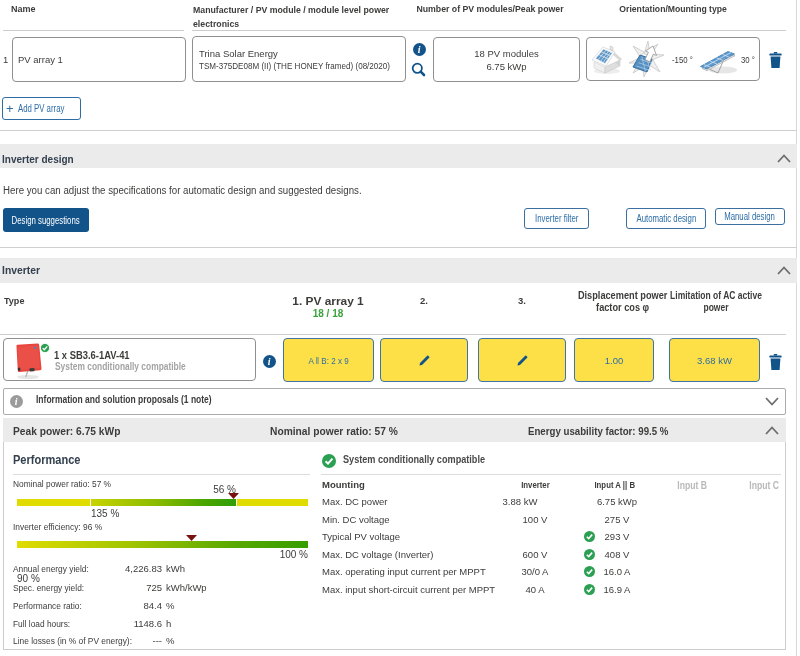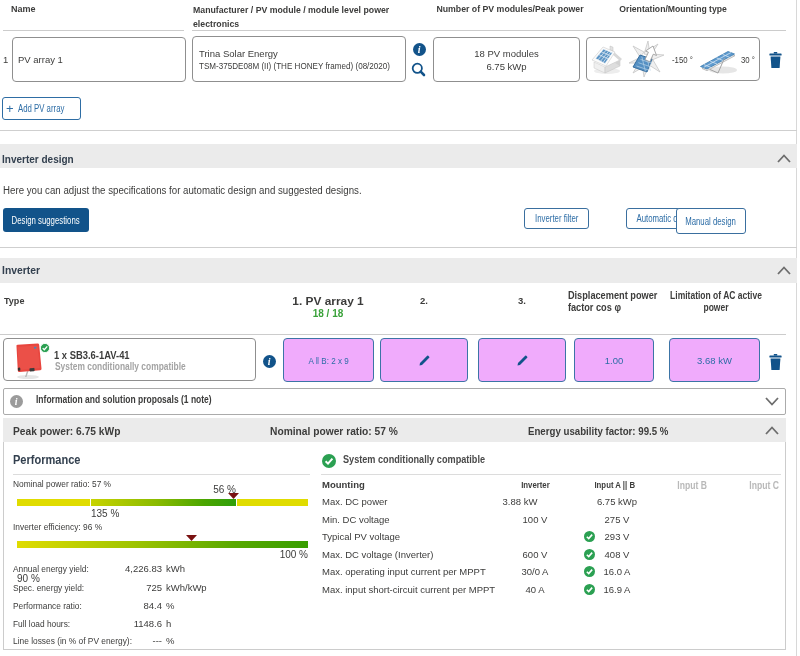--- a/index.html
+++ b/index.html
@@ -5,36 +5,36 @@
 * { margin:0; padding:0; box-sizing:border-box; }
 html,body { width:800px; height:656px; background:#fff; font-family:"Liberation Sans", sans-serif; position:relative; overflow:hidden; }
 .abs { position:absolute; }
 .t { font-size:9.5px; color:#3c3c3b; white-space:nowrap; }
 .b { font-weight:bold; }
 .cx { display:inline-block; transform:scaleX(0.78); transform-origin:0 50%; white-space:nowrap; }
 .cxc { display:inline-block; transform:scaleX(0.78); transform-origin:50% 50%; white-space:nowrap; }
 .kx { display:inline-block; transform:scaleX(0.88); transform-origin:0 50%; white-space:nowrap; }
 .band { position:absolute; left:0; width:797px; height:24px; background:#ebebeb; }
 .gbox { position:absolute; background:#fff; border:1px solid #8f8f8f; border-radius:4px; }
-.bbox { position:absolute; background:#f0abfc; border:1px solid #3c74a6; border-radius:4px; display:flex; align-items:center; justify-content:center; font-size:9.5px; color:#2d6da6; }
+.bbox { position:absolute; background:#fde047; border:1px solid #3c74a6; border-radius:4px; display:flex; align-items:center; justify-content:center; font-size:9.5px; color:#2d6da6; }
 .btn-o { position:absolute; background:#fff; border:1px solid #3a6f9f; border-radius:3px; color:#2d6da6; font-size:10px; display:flex; align-items:center; justify-content:center; white-space:nowrap; }
 .chev { position:absolute; }
 .kv-l { position:absolute; left:13px; font-size:9.5px; color:#3c3c3b; white-space:nowrap; }
 .kv-v { position:absolute; font-size:9.5px; color:#3c3c3b; white-space:nowrap; }
 .rowlab { position:absolute; left:322px; font-size:9.5px; color:#3c3c3b; white-space:nowrap; }
 .cc { position:absolute; }
 </style>
 </head>
 <body>
 
 <div class="abs" style="left:796px; top:0; width:1px; height:656px; background:#d8d8d8;"></div>
 
 <div class="abs t b" style="left:11px; top:3px;"><span class="cx" style="transform:scaleX(0.95);">Name</span></div>
 <div class="abs t b" style="left:193px; top:3px; line-height:13.5px;"><span class="cx" style="transform:scaleX(0.92);">Manufacturer / PV module / module level power<br>electronics</span></div>
-<div class="abs t b" style="left:416px; top:3px; width:187px; text-align:center;"><span class="cxc" style="transform:scaleX(0.92);">Number of PV modules/Peak power</span></div>
+<div class="abs t b" style="left:396px; top:3px; width:187px; text-align:center;"><span class="cxc" style="transform:scaleX(0.92);">Number of PV modules/Peak power</span></div>
 <div class="abs t b" style="left:586px; top:3px; width:174px; text-align:center;"><span class="cxc" style="transform:scaleX(0.91);">Orientation/Mounting type</span></div>
 <div class="abs" style="left:3px; top:30px; width:181px; height:1px; background:#cccccc;"></div>
 <div class="abs" style="left:192px; top:30px; width:594px; height:1px; background:#cccccc;"></div>
 
 <div class="abs t" style="left:3px; top:54px;">1</div>
 <div class="gbox" style="left:12px; top:37px; width:174px; height:45px;"></div>
 <div class="abs t" style="left:18px; top:54px;">PV array 1</div>
 
 <div class="gbox" style="left:192px; top:36px; width:214px; height:46px;"></div>
 <div class="abs t" style="left:199px; top:47.5px;">Trina Solar Energy</div>
@@ -115,38 +115,38 @@
 
 <div class="abs" style="left:3px; top:208px; width:86px; height:24px; background:#12538a; border-radius:3px; color:#fff; font-size:10px; display:flex; align-items:center; justify-content:center; white-space:nowrap;text-align:center;">
     <span class="cxc">Design suggestions</span>
   </div>
 <div class="btn-o" style="left:524px; top:208px; width:65px; height:21px;">
     <span class="cxc">Inverter filter</span>
   </div>
 <div class="btn-o" style="left:626px; top:208px; width:80px; height:21px;">
     <span class="cxc">Automatic design</span>
   </div>
-<div class="btn-o" style="left:676px; top:208px; width:70px; height:26px;">
+<div class="btn-o" style="left:715px; top:208px; width:70px; height:17px;">
     <span class="cxc">Manual design</span>
   </div>
 
 <div class="abs" style="left:0; top:247px; width:797px; height:1px; background:#cfcfcf;"></div>
 
 <div class="band" style="top:258px; height:25px;"></div>
 <div class="abs" style="left:2px; top:264px; font-size:11.5px; line-height:13px; font-weight:bold; color:#33404f;"><span class="cx" style="transform:scaleX(0.9);">Inverter</span></div>
 <svg class="chev" style="left:777px; top:266px;" width="14" height="9" viewBox="0 0 14 9">
     <polyline points="1,8 7,1.5 13,8" fill="none" stroke="#6d6d6d" stroke-width="1.8"></polyline>
   </svg>
 
 <div class="abs t b" style="left:4px; top:295px;"><span class="cx" style="transform:scaleX(0.95);">Type</span></div>
 <div class="abs t b" style="left:283px; top:294.5px; width:90px; text-align:center; font-size:11px;"><span class="cxc" style="transform:scaleX(1.08);">1. PV array 1</span></div>
 <div class="abs b" style="left:283px; top:308px; width:90px; text-align:center; font-size:10px; color:#3aa23a;"><span class="cxc" style="transform:scaleX(1.0);">18 / 18</span></div>
 <div class="abs t b" style="left:380px; top:295px; width:88px; text-align:center;">2.</div>
 <div class="abs t b" style="left:478px; top:295px; width:88px; text-align:center;">3.</div>
-<div class="abs t b" style="left:564px; top:290px; width:118px; text-align:left; line-height:12px; font-size:10px;"><span class="cxc" style="transform:scaleX(0.92);">Displacement power<br>factor cos φ</span></div>
+<div class="abs t b" style="left:564px; top:290px; width:118px; text-align:center; line-height:12px; font-size:10px;"><span class="cxc" style="transform:scaleX(0.92);">Displacement power<br>factor cos φ</span></div>
 <div class="abs t b" style="left:649px; top:290px; width:134px; text-align:center; line-height:12px; font-size:10px;"><span class="cxc" style="transform:scaleX(0.85);">Limitation of AC active<br>power</span></div>
 
 <div class="abs" style="left:0; top:334px; width:786px; height:1px; background:#cccccc;"></div>
 
 <div class="gbox" style="left:3px; top:338px; width:253px; height:43px;"></div>
 
 <svg class="abs" style="left:13px; top:342px;" width="36" height="38" viewBox="0 0 36 38">
   <ellipse cx="15" cy="35" rx="11" ry="2" fill="#e6e6e6"></ellipse>
   <path d="M14 29 L12 35 L13.5 35 L15.5 29 Z" fill="#b9b9b9"></path>
   <path d="M3.5 4.5 Q3 3 4.5 2.8 L24.5 1.5 Q26 1.4 26.2 2.9 L28.5 26.5 Q28.7 28 27.2 28.2 L6.5 30 Q5 30.2 4.8 28.7 Z" fill="#e8453e"></path>

